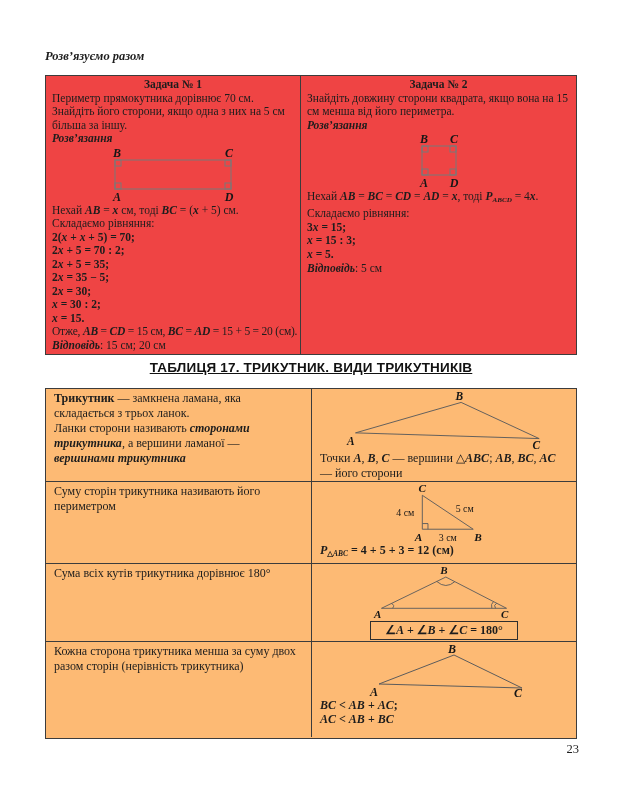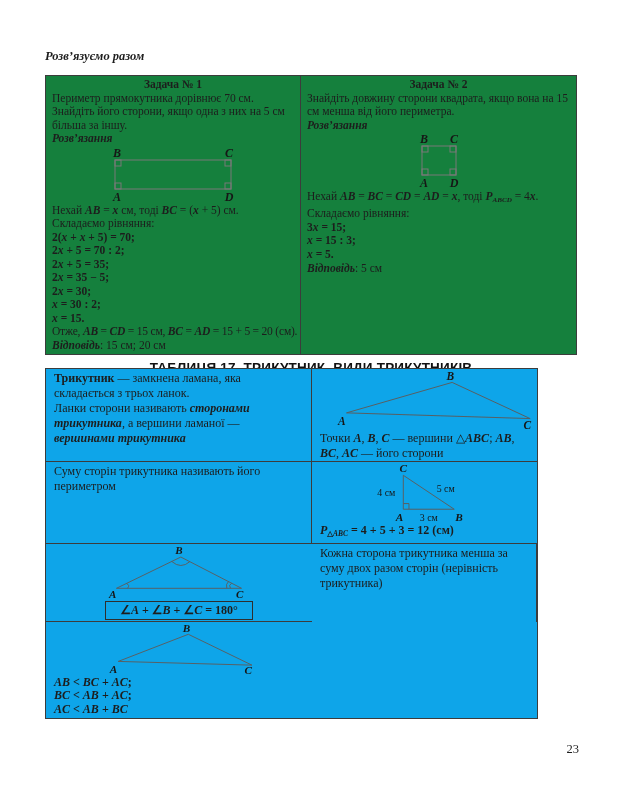--- a/index.html
+++ b/index.html
@@ -8,21 +8,21 @@
     font-family:"Liberation Serif", serif; color:#1d1d1d; overflow:hidden;
   }
   .page-header {
     position:absolute; left:45px; top:49px;
     font-size:12.5px; font-weight:bold; font-style:italic;
   }
   
   .tasks-table {
     position:absolute; left:45px; top:75px; width:532px; height:280px;
     border:1.5px solid #3c3c3c; box-sizing:border-box;
-    display:grid; grid-template-columns:255px 1fr; background:#15803d;
+    display:grid; grid-template-columns:255px 1fr; background:#ef4444;
   }
   .task-cell {
     padding:2px 6px; font-size:11.5px; line-height:13.5px; overflow:hidden;
   }
   .task-cell.first { border-right:1.5px solid #3c3c3c; }
   .task-title { text-align:center; font-weight:bold; }
   .task-problem { margin:0; }
   .solution-label { text-align:left; font-weight:bold; font-style:italic; }
   .math-line { white-space:nowrap; }
   .math-line i { font-style:italic; font-weight:bold; }
@@ -38,22 +38,22 @@
   .vlabel { font-family:"Liberation Serif",serif; font-size:12px;
             font-style:italic; font-weight:bold; fill:#161616; text-anchor:middle; }
   .slabel { font-family:"Liberation Serif",serif; font-size:10.5px; fill:#161616; text-anchor:middle; }
   
   .table17-title {
     position:absolute; left:45px; top:360px; width:532px; text-align:center;
     font-family:"Liberation Sans", sans-serif; font-weight:bold; font-size:13.5px;
     letter-spacing:0.2px; color:#111;text-decoration:underline;
   }
   .table17 {
-    position:absolute; left:45px; top:368px; width:493px; height:351px;
-    border:1.5px solid #3c3c3c; box-sizing:border-box; background:#0ea5e9;
+    position:absolute; left:45px; top:388px; width:532px; height:351px;
+    border:1.5px solid #3c3c3c; box-sizing:border-box; background:#fdba74;
     display:grid; grid-template-columns:266px 1fr;
     grid-template-rows:93px 82px 78px 95px;
   }
   .t17-left {
     padding:2px 8px; font-size:12px; line-height:15px;
     border-right:1.5px solid #3c3c3c; white-space:pre-wrap; overflow:hidden;
   }
   .t17-right {
     padding:1px 8px; font-size:12px; line-height:14.5px; overflow:hidden;
     display:flex; flex-direction:column; align-items:center;
@@ -157,20 +157,21 @@
         <text class="vlabel" x="62" y="9">C</text>
         <text class="vlabel" x="58" y="60">A</text>
         <text class="vlabel" x="121" y="60">B</text>
         <text class="slabel" x="44" y="34">4 см</text>
         <text class="slabel" x="107" y="30">5 см</text>
         <text class="slabel" x="89" y="60">3 см</text>
       </svg>
       <div class="full-left math-line eq"><i>P</i><sub>△<i>ABC</i></sub> = 4 + 5 + 3 = 12 (см)</div>
     </div>
 
+    <div class="t17-left row-border">Сума всіх кутів трикутника дорівнює 180°</div>
     <div class="t17-right row-border">
       <svg class="diagram" width="190" height="56" viewBox="0 0 190 56">
         <polygon class="tshape" points="97,12 27,46 163,46"></polygon>
         <path class="tshape" d="M 39 46 Q 42.1 42.5 37.8 40.8"></path>
         <path class="tshape" d="M 87.1 16.8 Q 97 25.5 106.8 17"></path>
         <path class="tshape" d="M 151 46 Q 148.4 42.5 152.3 40.5"></path>
         <path class="tshape" d="M 147 46 Q 145.6 41.3 148.8 38.7"></path>
         <text class="vlabel" x="95" y="9">B</text>
         <text class="vlabel" x="23" y="56">A</text>
         <text class="vlabel" x="161" y="56">C</text>
@@ -179,20 +180,19 @@
     </div>
 
     <div class="t17-left">Кожна сторона трикутника менша за суму двох разом сторін (нерівність трикутника)</div>
     <div class="t17-right">
       <svg class="diagram" width="180" height="54" viewBox="0 0 180 54">
         <polygon class="tshape" points="100,11 25,40 168,44"></polygon>
         <text class="vlabel" x="98" y="9">B</text>
         <text class="vlabel" x="20" y="52">A</text>
         <text class="vlabel" x="164" y="53">C</text>
       </svg>
-      <div class="full-left math-line eq" style="line-height:13.5px"><i>AB</i> &lt; <i>BC</i> + <i>AC</i>;</div>
       <div class="full-left math-line eq" style="line-height:13.5px"><i>BC</i> &lt; <i>AB</i> + <i>AC</i>;</div>
       <div class="full-left math-line eq" style="line-height:13.5px"><i>AC</i> &lt; <i>AB</i> + <i>BC</i></div>
     </div>
   </div>
 
   <div class="page-number">23</div>
 </div>
 
 </body></html>

